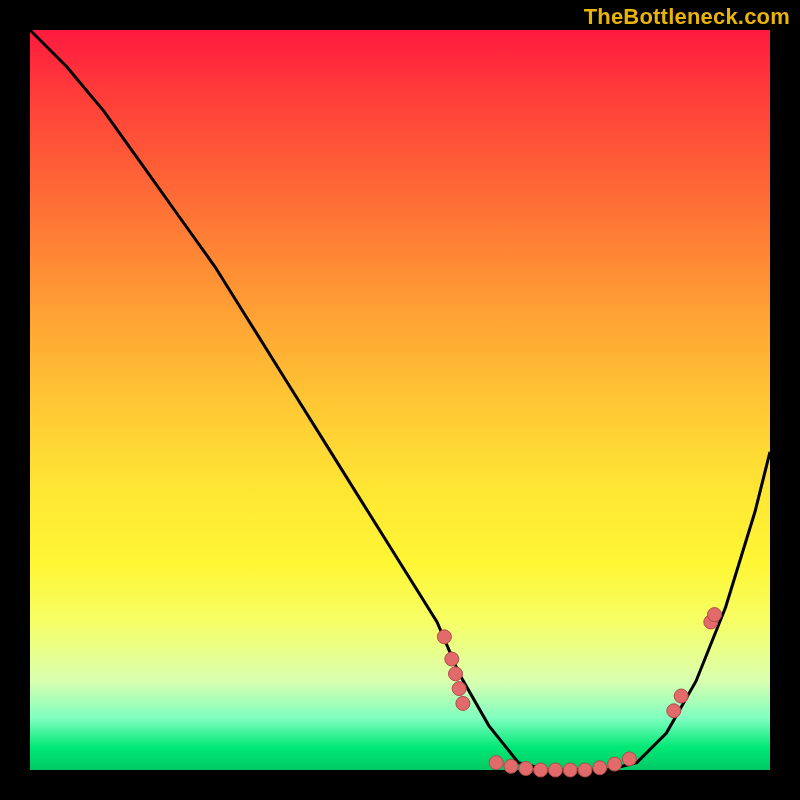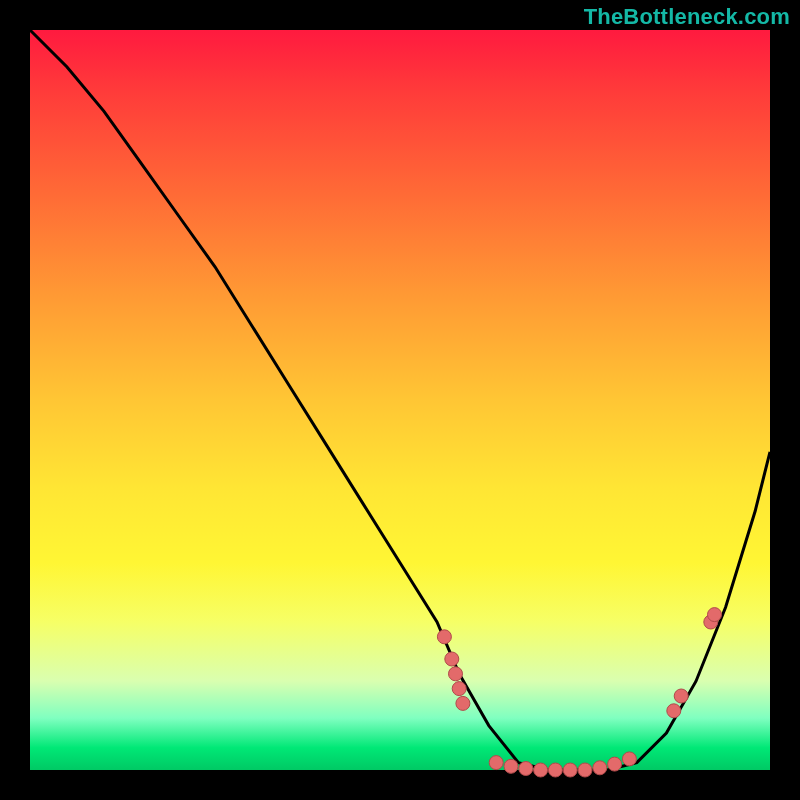--- a/index.html
+++ b/index.html
@@ -14,21 +14,21 @@
   .frame {
     position: relative;
     width: 800px;
     height: 800px;
     background: #000;
   }
   .watermark {
     position: absolute;
     top: 4px;
     right: 10px;
-    color: #14b8a6;
+    color: #eab308;
     font-size: 22px;
     font-weight: bold;
     letter-spacing: 0.2px;
   }
   .plot-area {
     position: absolute;
     left: 30px;
     top: 30px;
     width: 740px;
     height: 740px;

